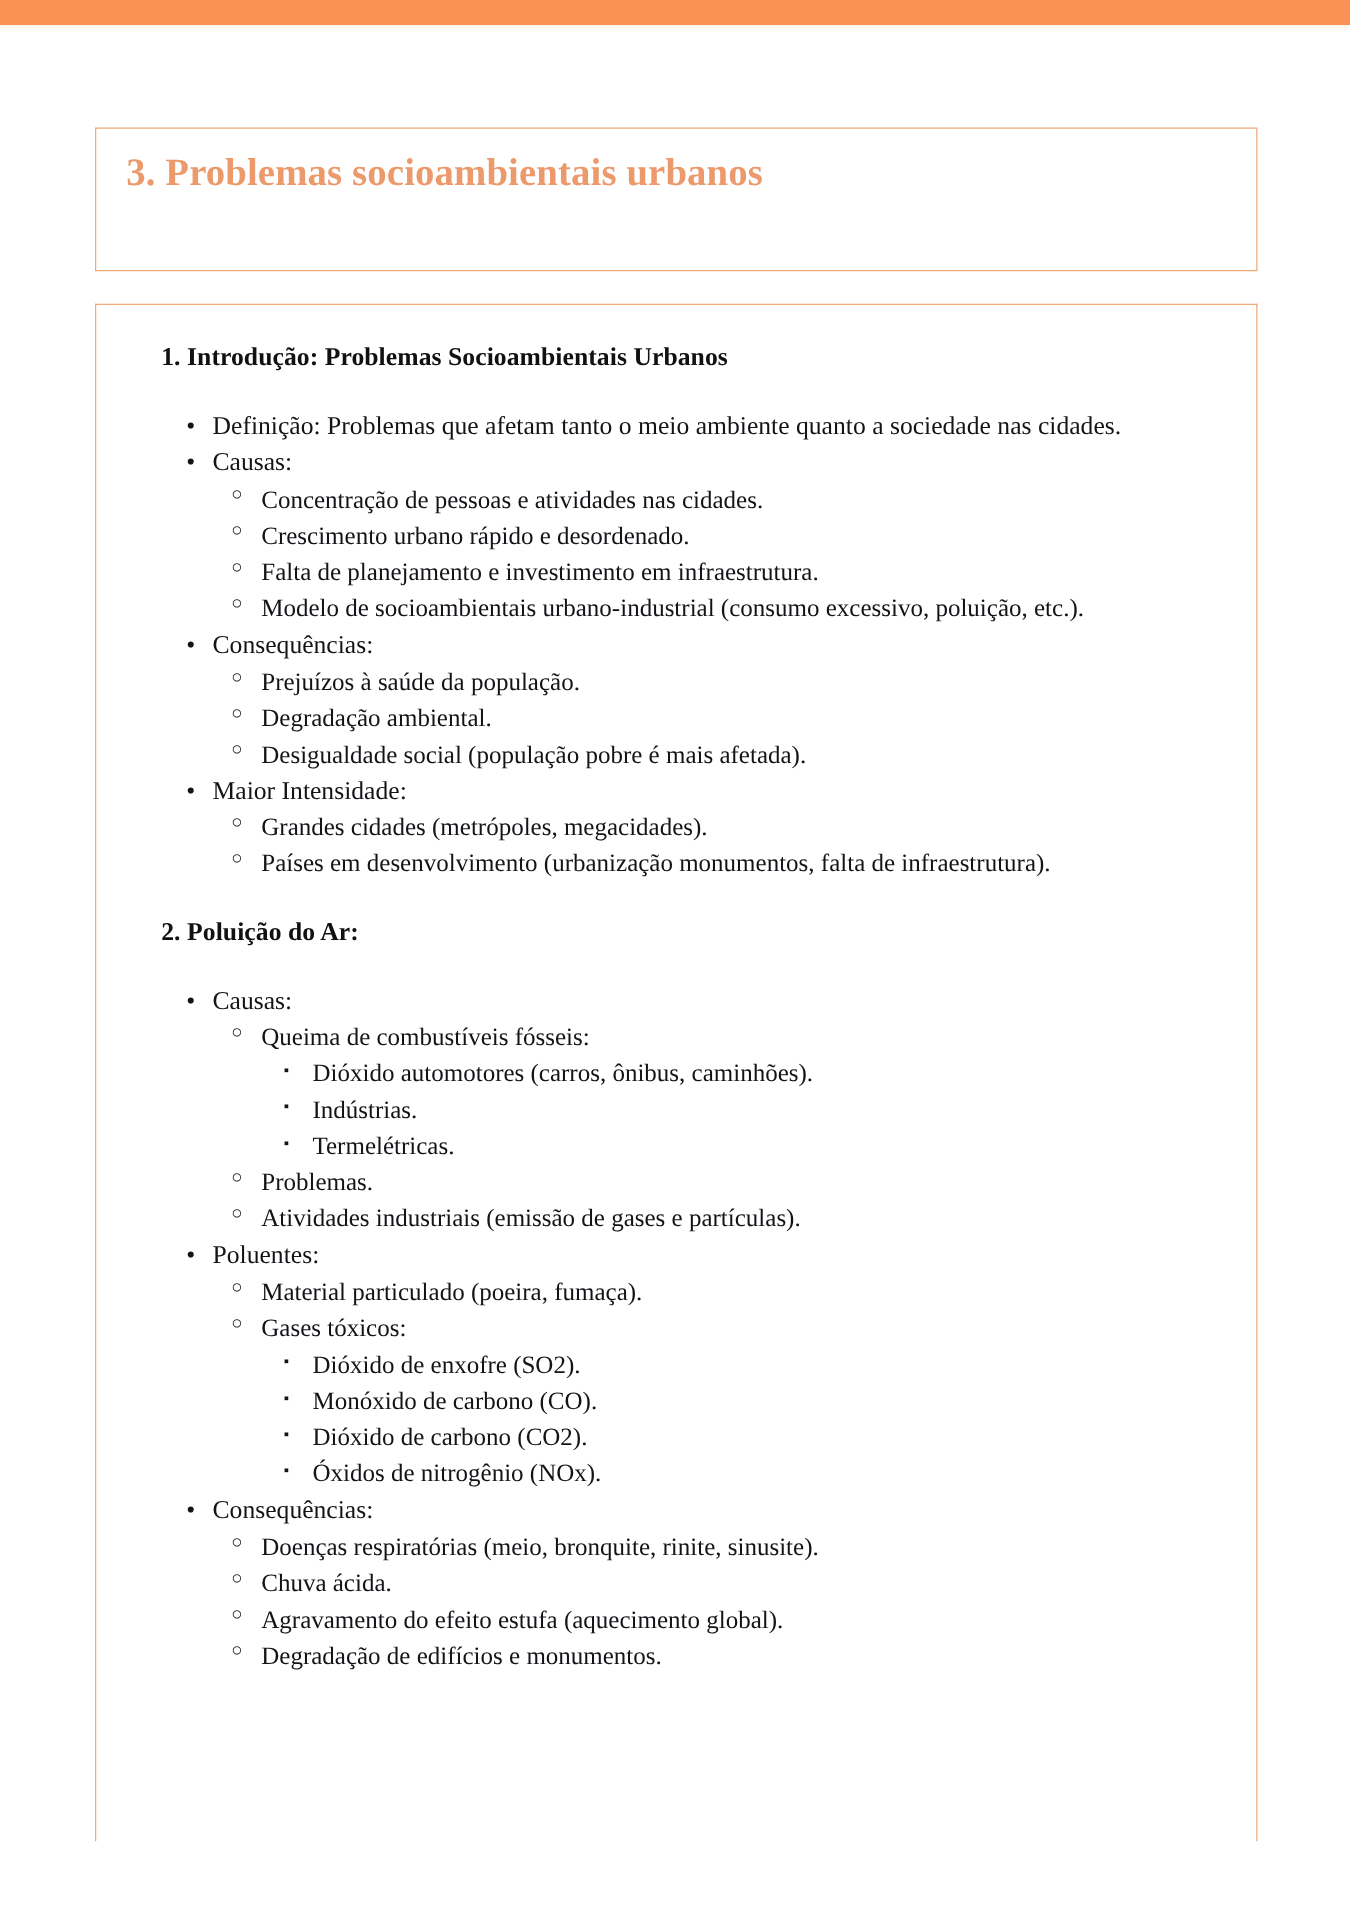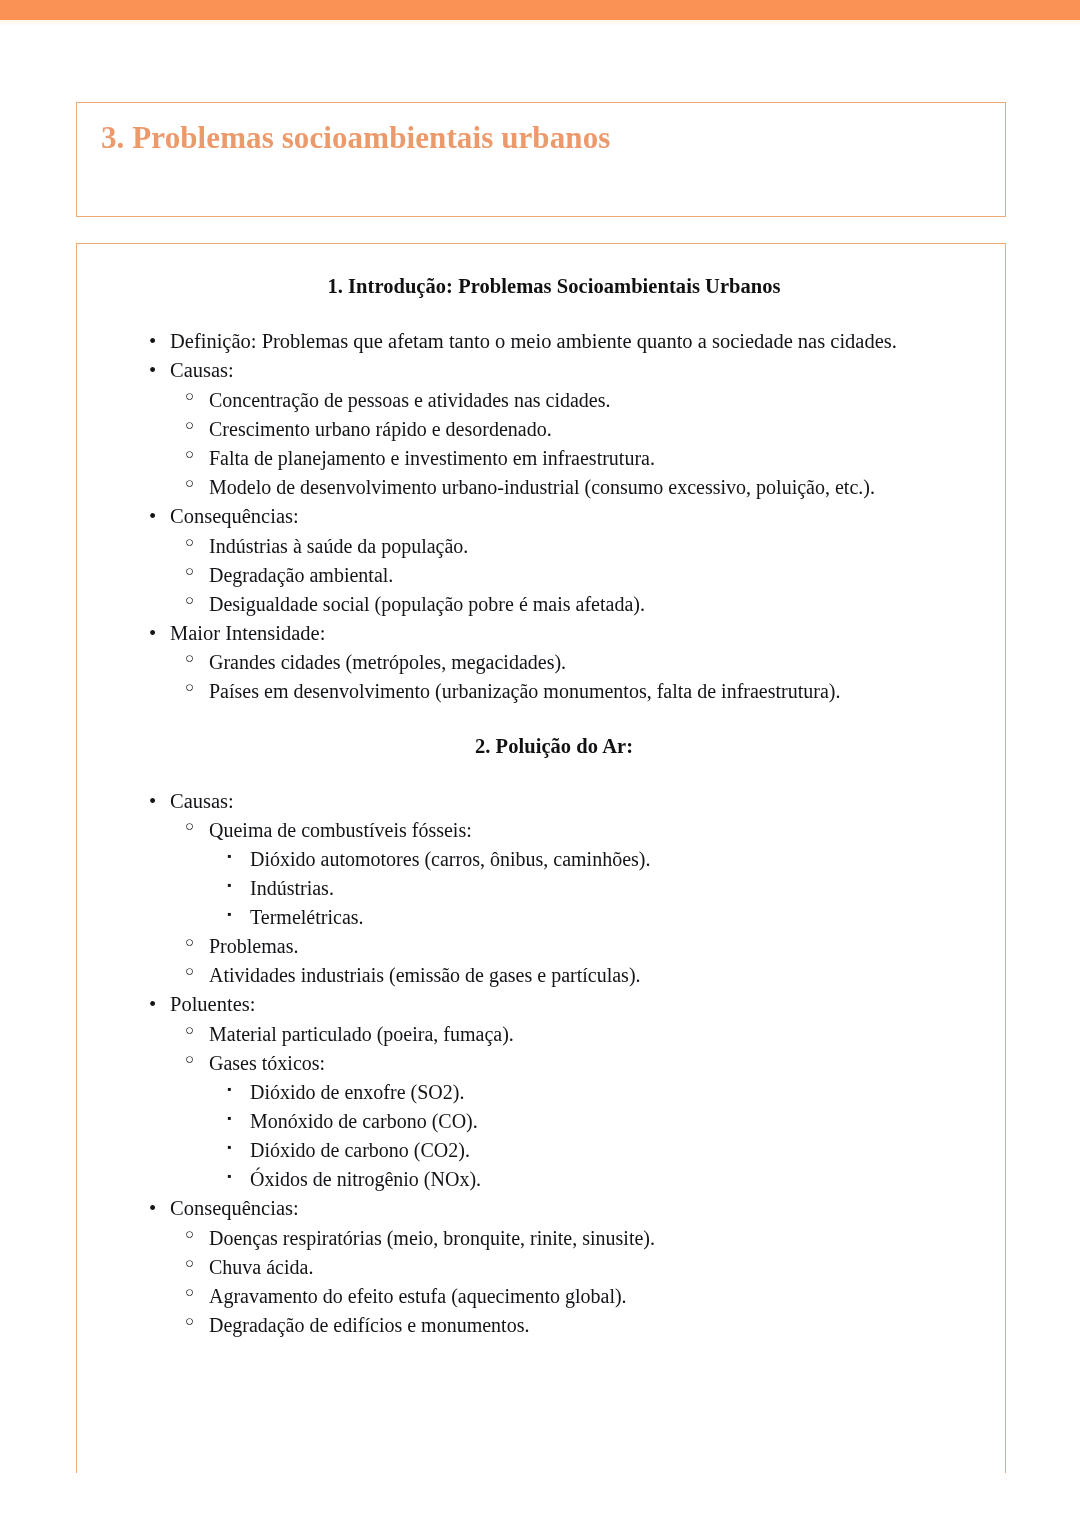--- a/index.html
+++ b/index.html
@@ -82,21 +82,20 @@
   .section { margin: 0; }
   .section + .section { margin-top: 30px; font-family: Liberation Serif, serif; }
 
   .section-heading {
     font-size: 20.5px;
     font-weight: bold;
     color: #111114;
     margin: 0 0 0 26px;
     line-height: 1.25;
     letter-spacing: 0.05px;
-    text-align: center;
   }
 
   
   ul {
     list-style: none;
     margin: 0;
     padding: 0;
   }
   .lvl1 { margin-top: 28px; }
 
@@ -169,24 +168,24 @@
   <div class="content-box">
     <div id="sections-host">
         <div class="section">
           <div class="section-heading">1. Introdução: Problemas Socioambientais Urbanos</div>
           <ul class="lvl1">
             <li><span class="bullet-marker">•</span><span class="item-text">Definição: Problemas que afetam tanto o meio ambiente quanto a sociedade nas cidades.</span></li>
             <li><span class="bullet-marker">•</span><span class="item-text">Causas:</span><ul class="lvl2">
                 <li><span class="bullet-marker">○</span><span class="item-text">Concentração de pessoas e atividades nas cidades.</span></li>
                 <li><span class="bullet-marker">○</span><span class="item-text">Crescimento urbano rápido e desordenado.</span></li>
                 <li><span class="bullet-marker">○</span><span class="item-text">Falta de planejamento e investimento em infraestrutura.</span></li>
-                <li><span class="bullet-marker">○</span><span class="item-text">Modelo de desenvolvimento urbano-industrial (consumo excessivo, poluição, etc.).</span></li>
+                <li><span class="bullet-marker">○</span><span class="item-text">Modelo de socioambientais urbano-industrial (consumo excessivo, poluição, etc.).</span></li>
               </ul></li>
             <li><span class="bullet-marker">•</span><span class="item-text">Consequências:</span><ul class="lvl2">
-                <li><span class="bullet-marker">○</span><span class="item-text">Indústrias à saúde da população.</span></li>
+                <li><span class="bullet-marker">○</span><span class="item-text">Prejuízos à saúde da população.</span></li>
                 <li><span class="bullet-marker">○</span><span class="item-text">Degradação ambiental.</span></li>
                 <li><span class="bullet-marker">○</span><span class="item-text">Desigualdade social (população pobre é mais afetada).</span></li>
               </ul></li>
             <li><span class="bullet-marker">•</span><span class="item-text">Maior Intensidade:</span><ul class="lvl2">
                 <li><span class="bullet-marker">○</span><span class="item-text">Grandes cidades (metrópoles, megacidades).</span></li>
                 <li><span class="bullet-marker">○</span><span class="item-text">Países em desenvolvimento (urbanização monumentos, falta de infraestrutura).</span></li>
               </ul></li>
           </ul>
         </div>
         <div class="section">

